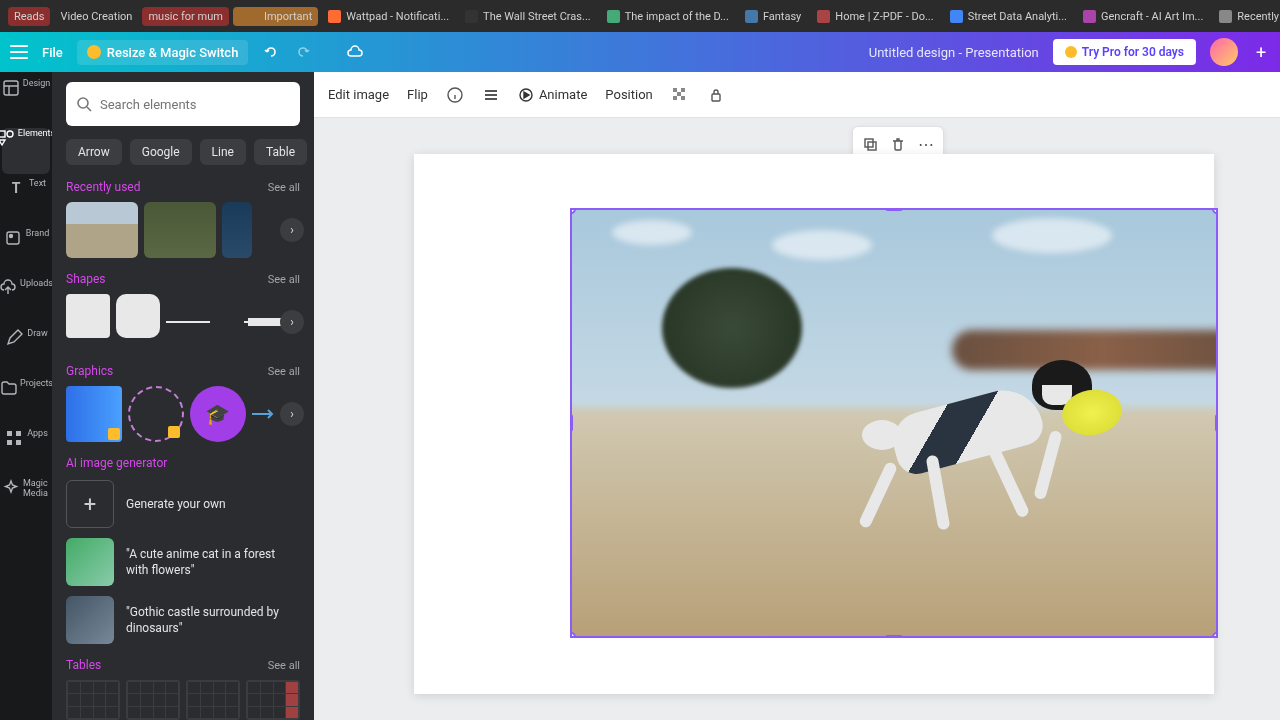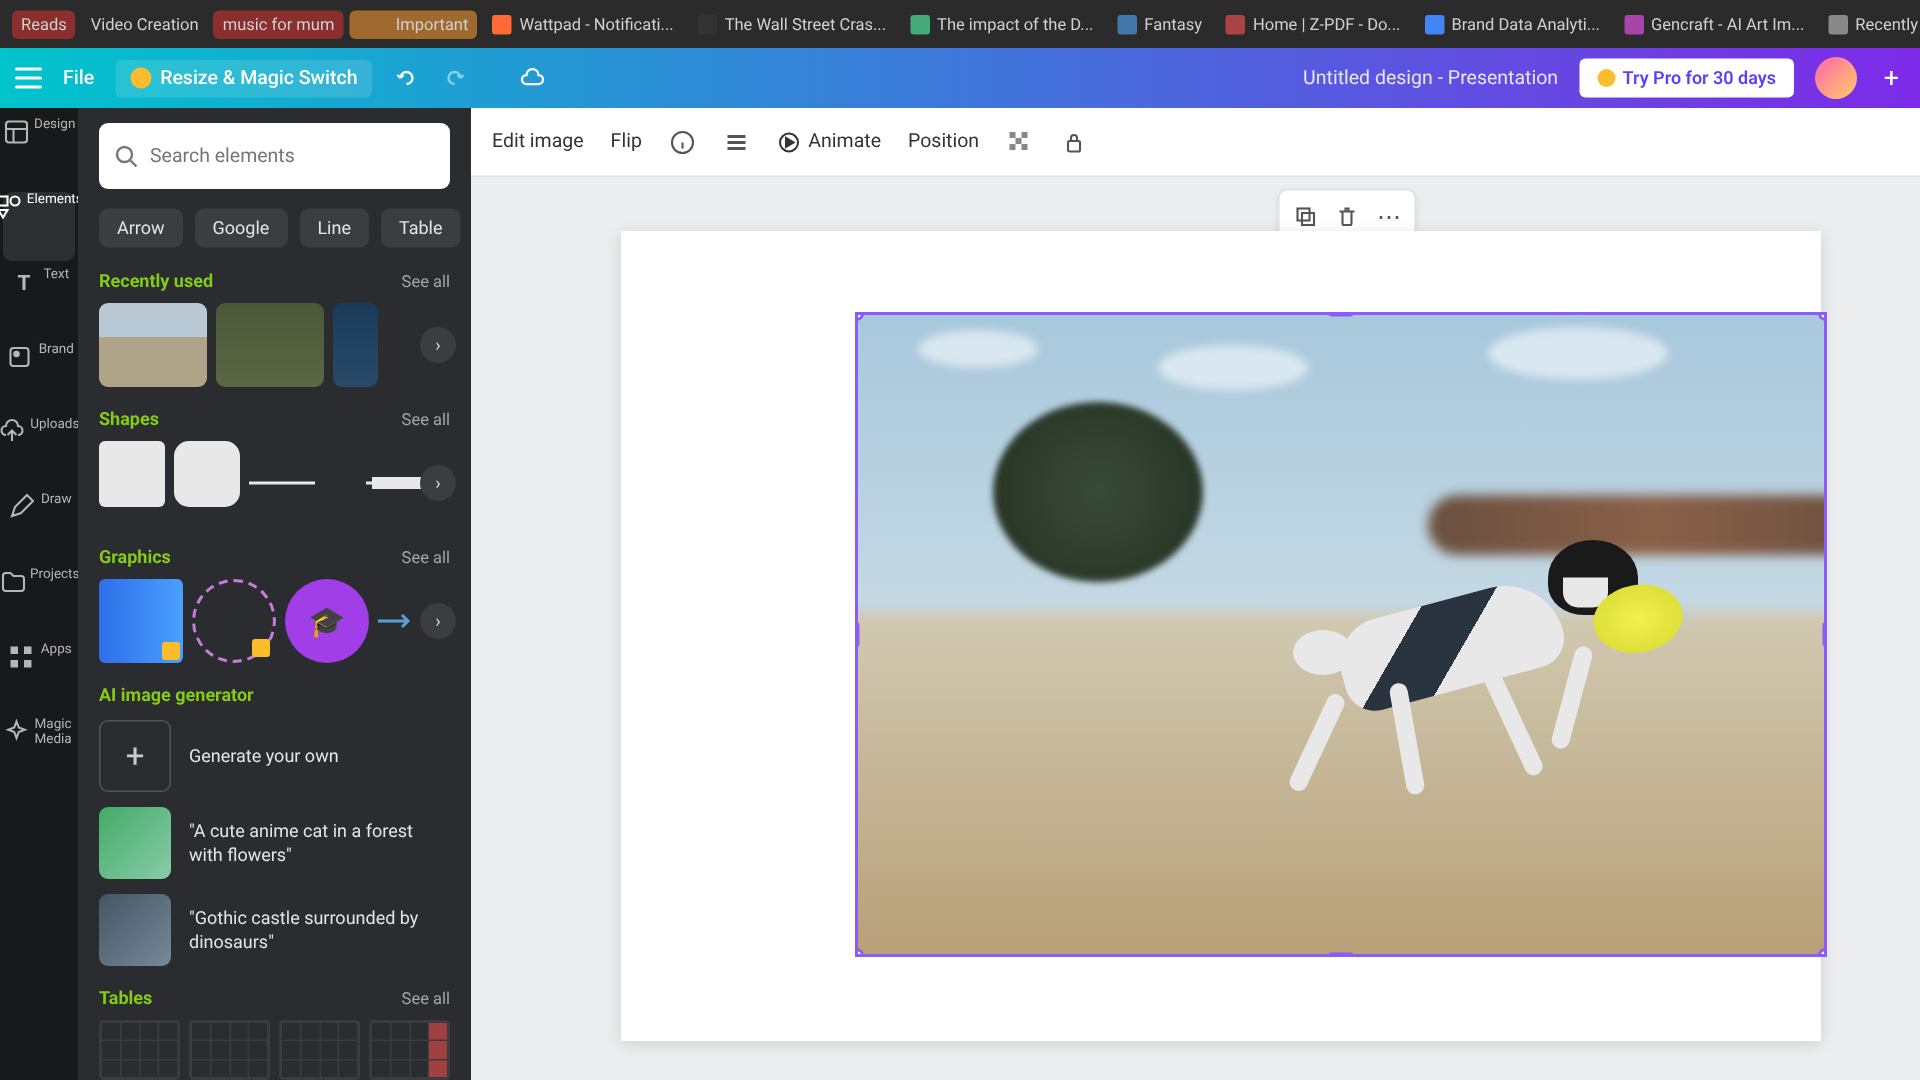--- a/index.html
+++ b/index.html
@@ -39,21 +39,21 @@
 .search-box { background: #fff; border-radius: 6px; height: 48px; display: flex; align-items: center; padding: 0 10px; gap: 8px; }
 .search-box input { border: none; outline: none; flex: 1; font-size: 13px; color: #333; background: transparent; }
 .search-icon { width: 16px; height: 16px; }
 
 .pill-row { display: flex; gap: 8px; margin-top: 12px; align-items: center; }
 .pill { background: #3b3d41; padding: 6px 12px; border-radius: 6px; font-size: 12px; cursor: pointer; color: #e4e4e4; }
 .pill-scroll { width: 22px; height: 28px; display: flex; align-items: center; justify-content: center; cursor: pointer; color: #bbb; }
 
 .section { margin-top: 14px; }
 .section-head { display: flex; justify-content: space-between; align-items: center; font-size: 12px; margin-bottom: 8px; }
-.section-title { font-weight: 700; color: #84cc16; }
+.section-title { font-weight: 400; color: #d946ef; }
 .see-all { color: #a3a5a9; font-size: 11px; cursor: pointer; }
 .thumb-row { display: flex; gap: 6px; position: relative; }
 .thumb { width: 72px; height: 56px; border-radius: 6px; background: #444; flex-shrink: 0; }
 .thumb.shape { width: 44px; height: 44px; background: #e8e8e8; }
 .thumb.rounded { border-radius: 10px; }
 .thumb.line { background: none; display: flex; align-items: center; }
 .thumb.line span { width: 44px; height: 2px; background: #e8e8e8; }
 .row-next { position: absolute; right: -4px; top: 50%; transform: translateY(-50%); width: 24px; height: 24px; background: #3b3d41; border-radius: 50%; display: flex; align-items: center; justify-content: center; cursor: pointer; color: #ddd; font-size: 12px; }
 
 .graphic-blue { width: 56px; height: 56px; background: linear-gradient(90deg,#2e6fe8,#4aa0ff); border-radius: 4px; position: relative; }
@@ -152,21 +152,21 @@
   <div class="bookmark">
       <span class="favicon" style="background:#47a"></span>
       <span>Fantasy</span>
     </div>
   <div class="bookmark">
       <span class="favicon" style="background:#a44"></span>
       <span>Home | Z-PDF - Do...</span>
     </div>
   <div class="bookmark">
       <span class="favicon" style="background:#4285f4"></span>
-      <span>Brand Data Analyti...</span>
+      <span>Street Data Analyti...</span>
     </div>
   <div class="bookmark">
       <span class="favicon" style="background:#a4a"></span>
       <span>Gencraft - AI Art Im...</span>
     </div>
   <div class="bookmark">
       <span class="favicon" style="background:#888"></span>
       <span>Recently</span>
     </div>
   <div class="bookmark"></div>

